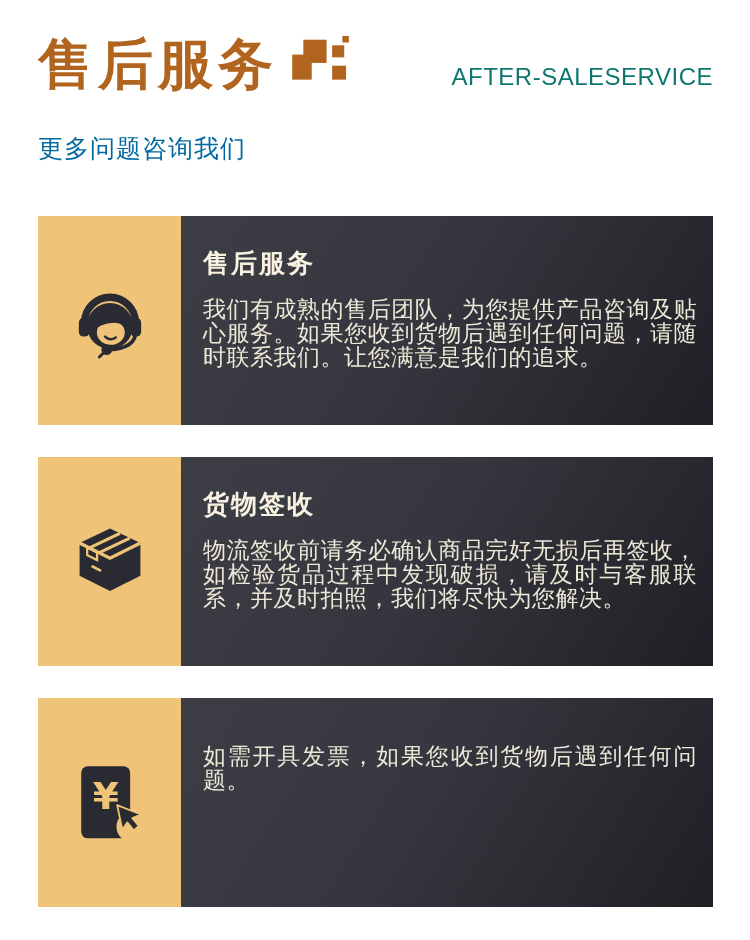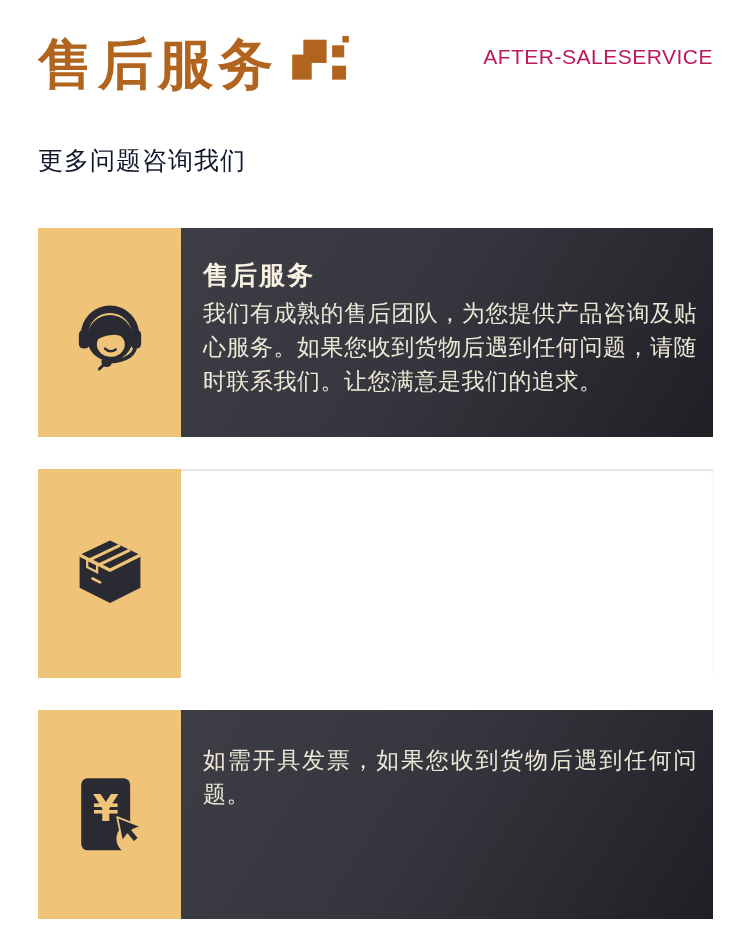--- a/index.html
+++ b/index.html
@@ -22,30 +22,30 @@
   .page-title {
     font-size: 55px;
     line-height: 60px;
     font-weight: bold;
     color: #b1641d;
     letter-spacing: 5px;
     white-space: nowrap;
   }
   .pixel-squares { margin-left: 14px; margin-bottom: 6px; }
   .en-subtitle {
-    color: #be185d;
-    font-size: 21px;
+    color: #0f766e;
+    font-size: 24px;
     letter-spacing: 0.5px;
-    margin-top: 11px;
+    margin-top: 29px;
     white-space: nowrap;
   }
   .tagline {
-    margin-top: 48px;
+    margin-top: 36px;
     font-size: 25px;
-    color: #0f172a;
+    color: #0369a1;
     letter-spacing: 1px;
   }
 
   
   .cards { margin-top: 51px; }
   .card {
     display: flex;
     width: 675px;
     height: 209px;
     margin-bottom: 32px;
@@ -65,23 +65,23 @@
     background: linear-gradient(122deg, #3d3d45 0%, #36363e 45%, #1f1f26 100%);
     padding: 30px 16px 0 22px;
   }
   .card-title {
     font-size: 26px;
     font-weight: bold;
     color: #f7f2e2;
     letter-spacing: 2px;
   }
   .card-body {
-    margin-top: 3px;
+    margin-top: 16px;
     font-size: 23px;
-    line-height: 34px;
+    line-height: 24px;
     color: #ece7d6;
     letter-spacing: 0.5px;
     text-align: justify;
   }
   svg { display: block; }
 </style>
 </head>
 <body>
 
 <div class="page">
@@ -129,20 +129,24 @@
       <div class="card-icon-panel">
         <svg width="76" height="76" viewBox="0 0 100 100">
           <polygon points="50,6 90,25 90,68 50,88 10,68 10,25" fill="#2a2a33"></polygon>
           <path d="M10 25 L50 45 L90 25" stroke="#efc478" stroke-width="4.5" fill="none"></path>
           <path d="M63 12.3 L23 31.3" stroke="#efc478" stroke-width="4"></path>
           <path d="M76 18.6 L36 37.6" stroke="#efc478" stroke-width="4"></path>
           <path d="M20 31 l13 6.5 l0 10 l-13 -6.5 z" stroke="#efc478" stroke-width="3" fill="none"></path>
           <path d="M27 56 l10 5" stroke="#efc478" stroke-width="3.5" stroke-linecap="round"></path>
         </svg>
       </div>
+      <div class="card-content">
+        <div class="card-title">货物签收</div>
+        <div class="card-body">物流签收前请务必确认商品完好无损后再签收，如检验货品过程中发现破损，请及时与客服联系，并及时拍照，我们将尽快为您解决。</div>
+      </div>
     </div>
 
     <div class="card">
       <div class="card-icon-panel">
         <svg width="72" height="80" viewBox="0 0 100 110">
           <rect x="10" y="4" width="68" height="100" rx="9" fill="#2a2a33"></rect>
           <text x="44" y="64" text-anchor="middle" font-size="52" font-weight="bold" font-family="DejaVu Sans, Liberation Sans, sans-serif" fill="#efc478">¥</text>
           <circle cx="80" cy="88" r="21" fill="#efc478"></circle>
           <path d="M60 58 l7 34 l7 -10 l9 11 l7 -6 l-9 -11 l12 -5 z" fill="#2a2a33" stroke="#efc478" stroke-width="2.5" stroke-linejoin="round"></path>
         </svg>

